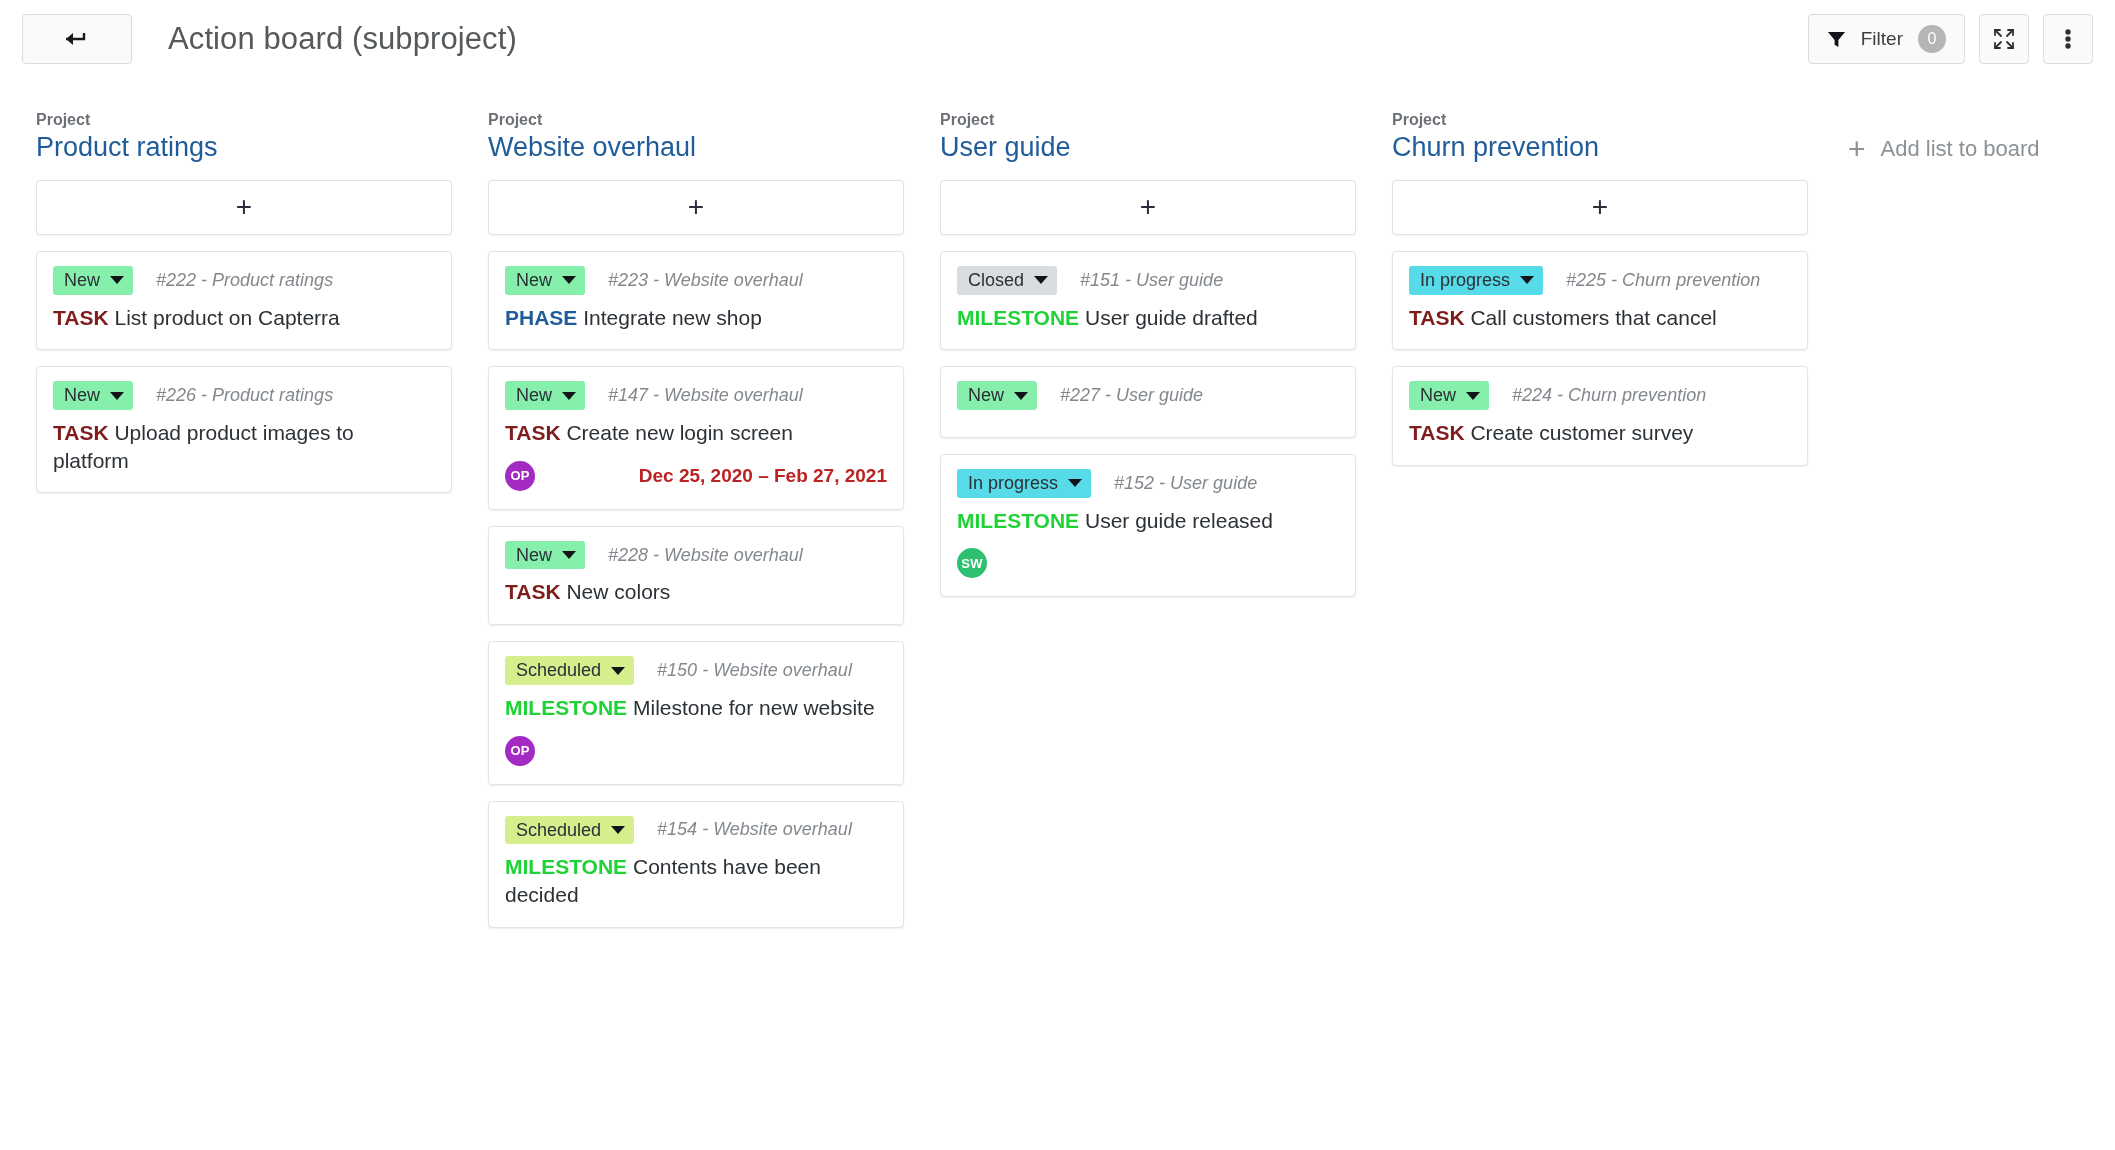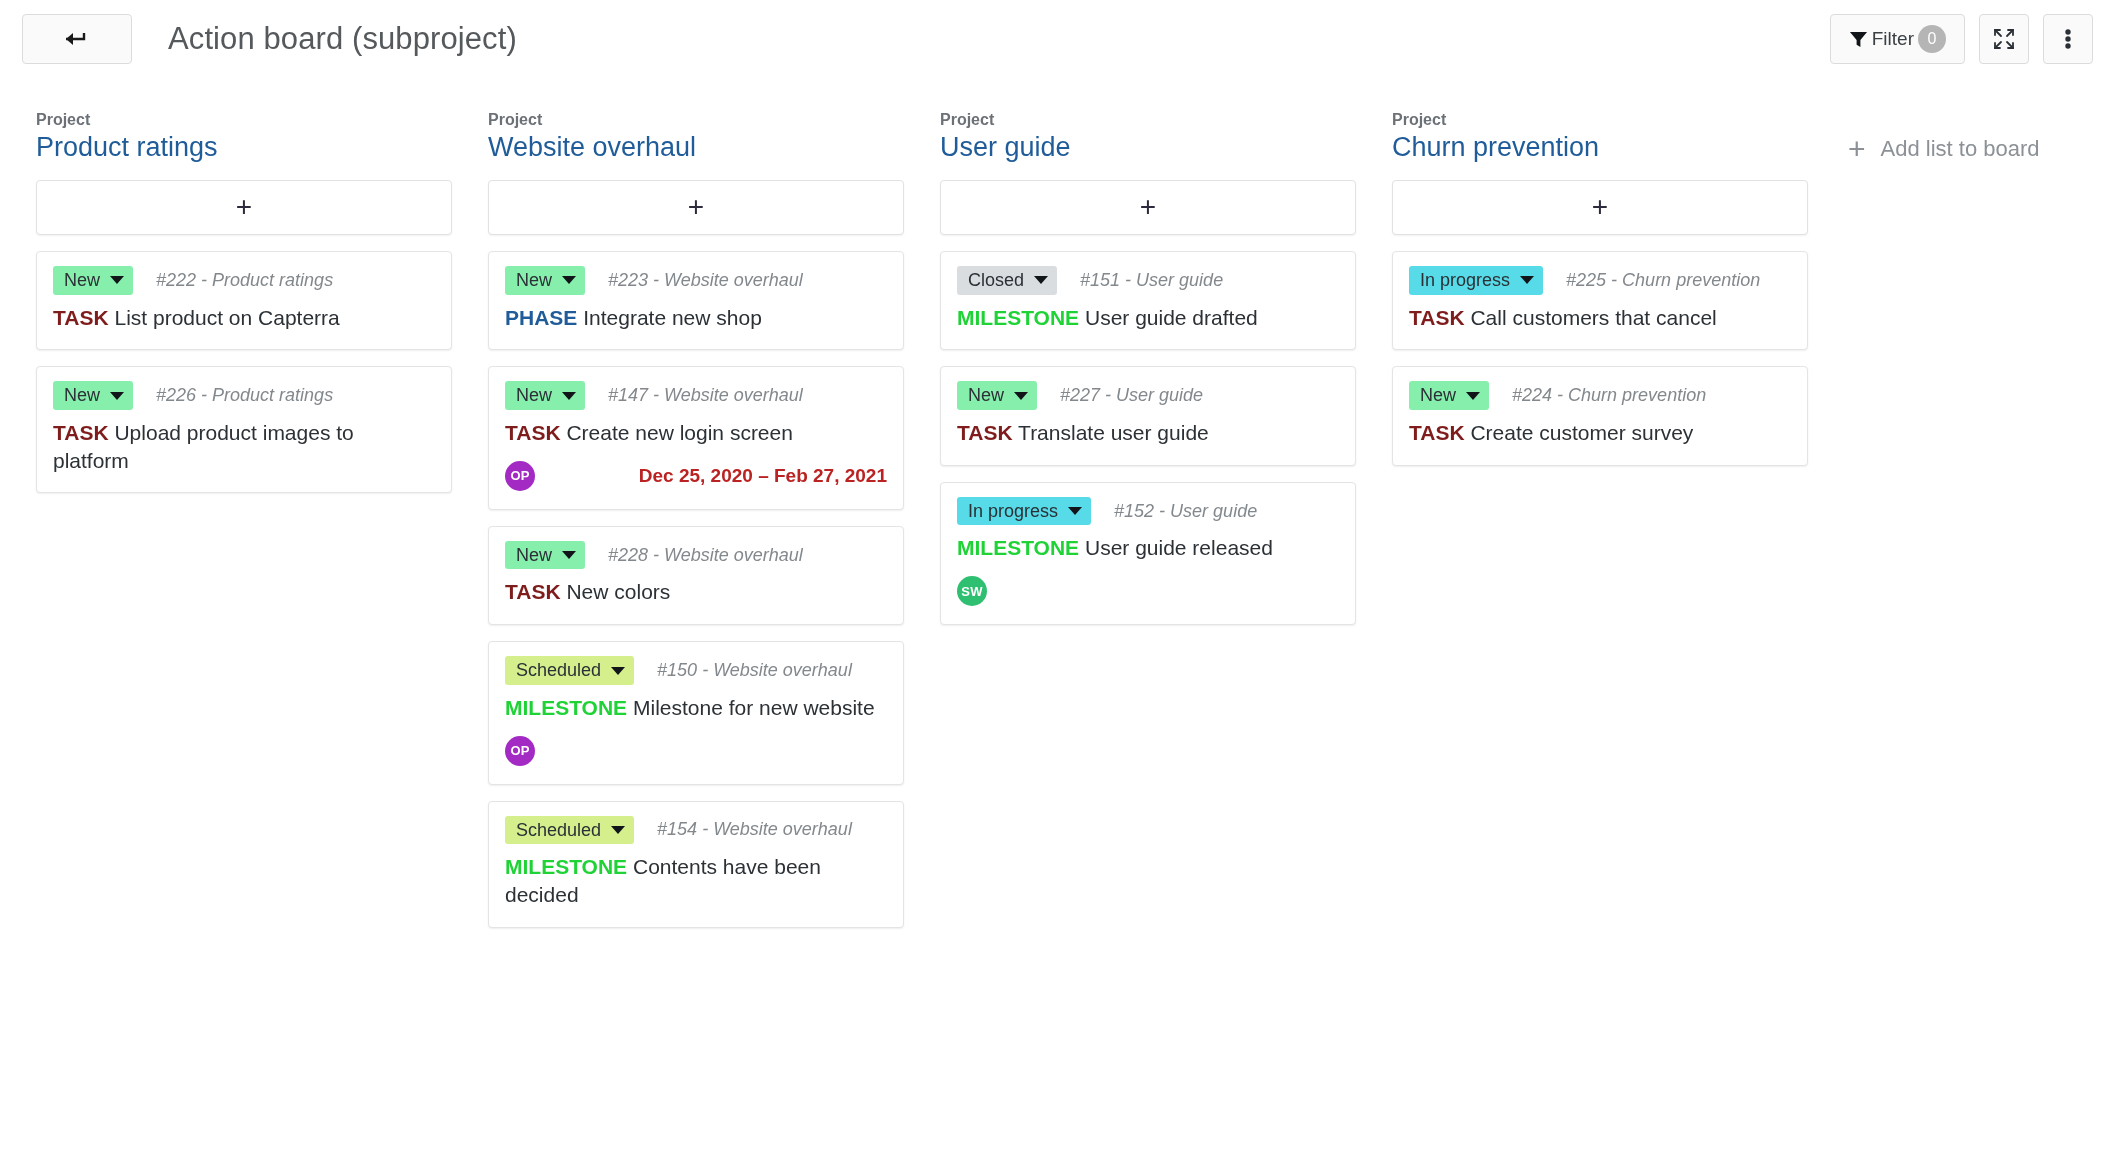--- a/index.html
+++ b/index.html
@@ -47,21 +47,21 @@
   .header-actions { display: flex; align-items: center; gap: 14px; }
 
   .filter-button {
     height: 50px;
     padding: 0 18px;
     background: #fafafa;
     border: 1px solid #dcdcdc;
     border-radius: 4px;
     display: flex;
     align-items: center;
-    gap: 4px;
+    gap: 15px;
     cursor: pointer;
     font-size: 19px;
     color: #3b4045;
   }
 
   .filter-badge {
     display: inline-flex;
     align-items: center;
     justify-content: center;
     min-width: 28px;
@@ -414,21 +414,20 @@
         <div class="card-title"><span class="type-milestone">MILESTONE</span> <span>User guide drafted</span></div>
       </div>
       <div class="card">
         <div class="card-meta">
           <span class="status-badge status-new">
             <span>New</span>
             <span class="caret"></span>
           </span>
           <span class="card-ref"><span class="num">#227</span> <span>- User guide</span></span>
         </div>
-        <div class="card-title"><span class="type-task">TASK</span> <span>Translate user guide</span></div>
       </div>
       <div class="card">
         <div class="card-meta">
           <span class="status-badge status-progress">
             <span>In progress</span>
             <span class="caret"></span>
           </span>
           <span class="card-ref"><span class="num">#152</span> <span>- User guide</span></span>
         </div>
         <div class="card-title"><span class="type-milestone">MILESTONE</span> <span>User guide released</span></div>

